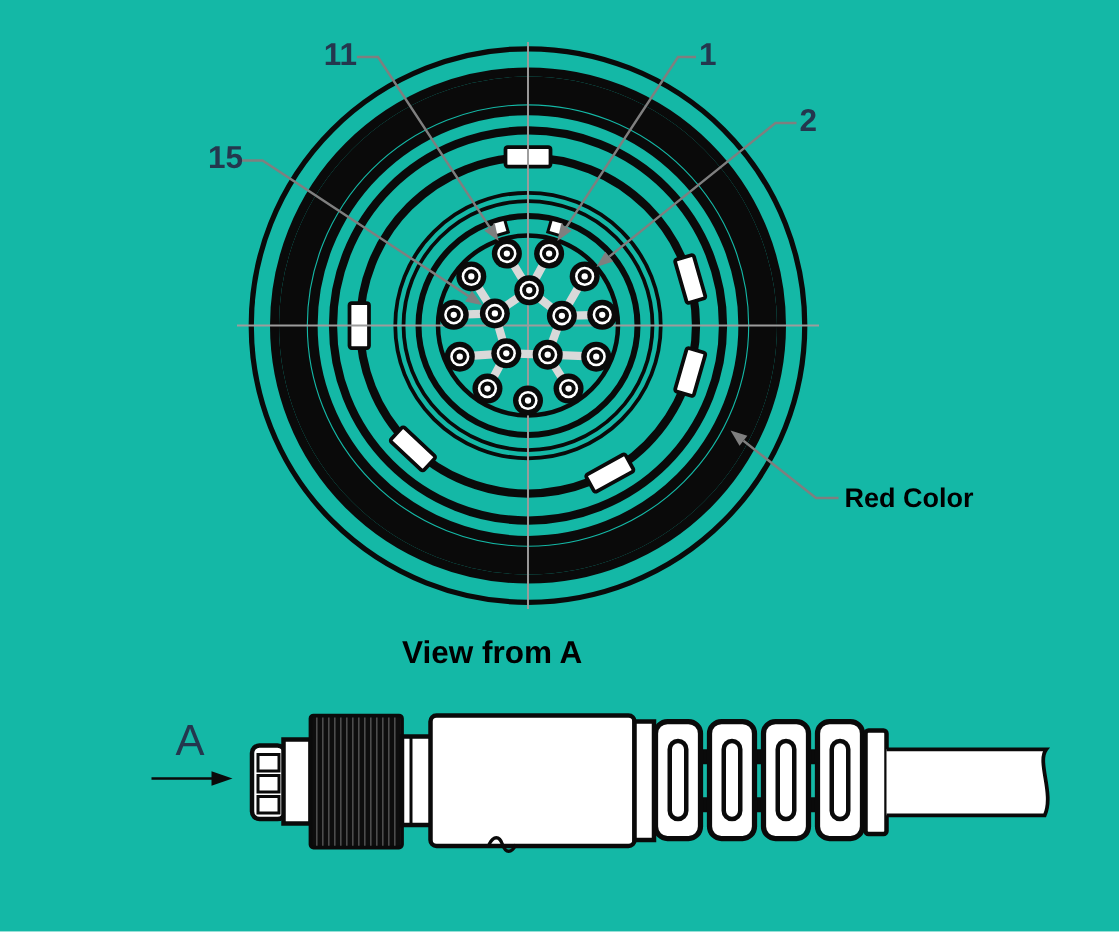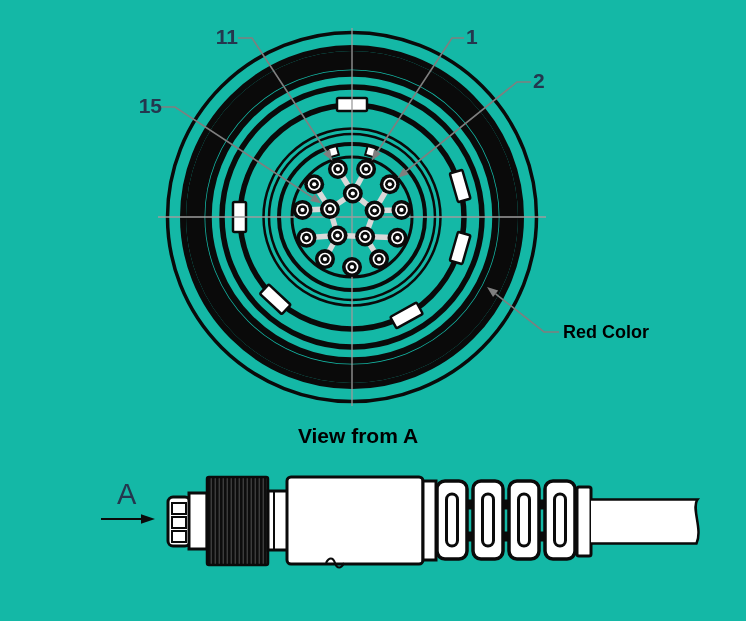--- a/index.html
+++ b/index.html
@@ -4,21 +4,21 @@
 <style>
   html,body{margin:0;padding:0;background:#ffffff;}
   .stage{position:relative;width:746px;height:621px;background:#14b8a6;overflow:hidden;
          font-family:"Liberation Sans",sans-serif;}
   svg{position:absolute;left:0;top:0;}
   .ring{fill:none;stroke:#0a0a0a;}
   .lbl{position:absolute;color:var(--navy,#24374E);font-size:21px;font-weight:600;
        line-height:1;letter-spacing:0;white-space:nowrap;}
   .lbl.right{text-align:right;}
   .annot{position:absolute;color:#000;font-weight:700;font-size:18px;line-height:1;white-space:nowrap;text-align:center;}
-  .caption{position:absolute;left:268px;top:424px;width:180px;text-align:center;
+  .caption{position:absolute;left:268px;top:424px;width:180px;
            color:#000;font-weight:700;font-size:21px;line-height:1.1;}
   .viewA{position:absolute;left:117px;top:480px;color:var(--navy,#24374E);
          font-size:29px;font-weight:500;line-height:1;}
 </style>
 </head>
 <body>
 
 <div class="stage" style="--navy: #24374E;">
 
   <svg width="746" height="621" viewBox="0 0 746 621">

